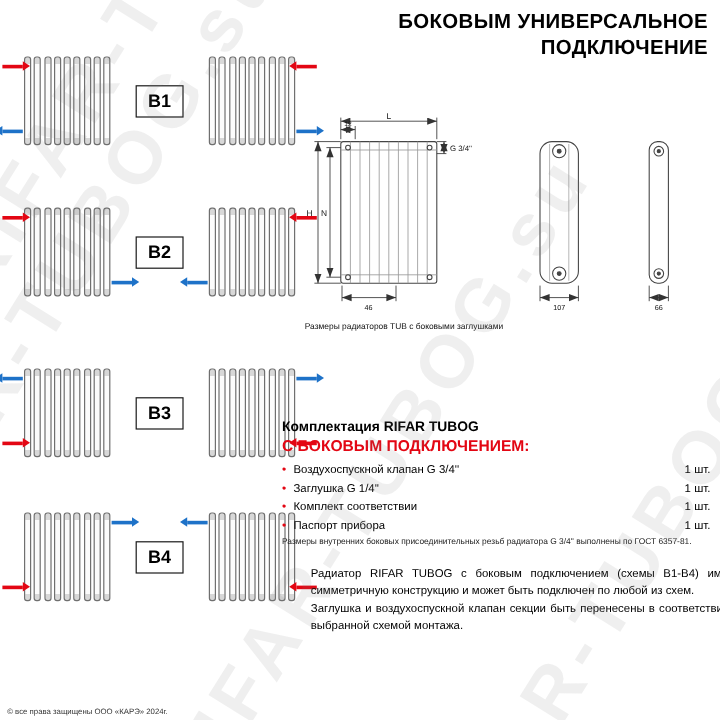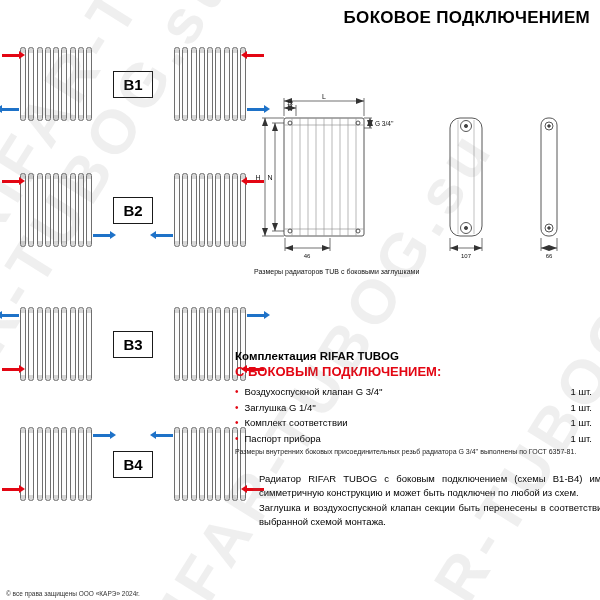--- a/index.html
+++ b/index.html
@@ -67,21 +67,22 @@
 <body>
 
 <div class="page">
 
   <div class="wm wm1">RIFAR-TUBOG.su</div>
   <div class="wm wm2">RIFAR-TUBOG.su</div>
   <div class="wm wm3">RIFAR-TUBOG.su</div>
   <div class="wm wm4">RIFAR-TUBOG.su</div>
 
   <div class="page-title">
-    <div>БОКОВОЕ ПОДКЛЮЧЕНИЕМ</div>
+    <div>БОКОВЫМ УНИВЕРСАЛЬНОЕ</div>
+    <div>ПОДКЛЮЧЕНИЕ</div>
   </div>
 
   <div class="scheme-row" id="s1">
     <div class="rad-cell">
         <div class="radiator">
           <span class="tube"></span>
           <span class="tube"></span>
           <span class="tube"></span>
           <span class="tube"></span>
           <span class="tube"></span>

